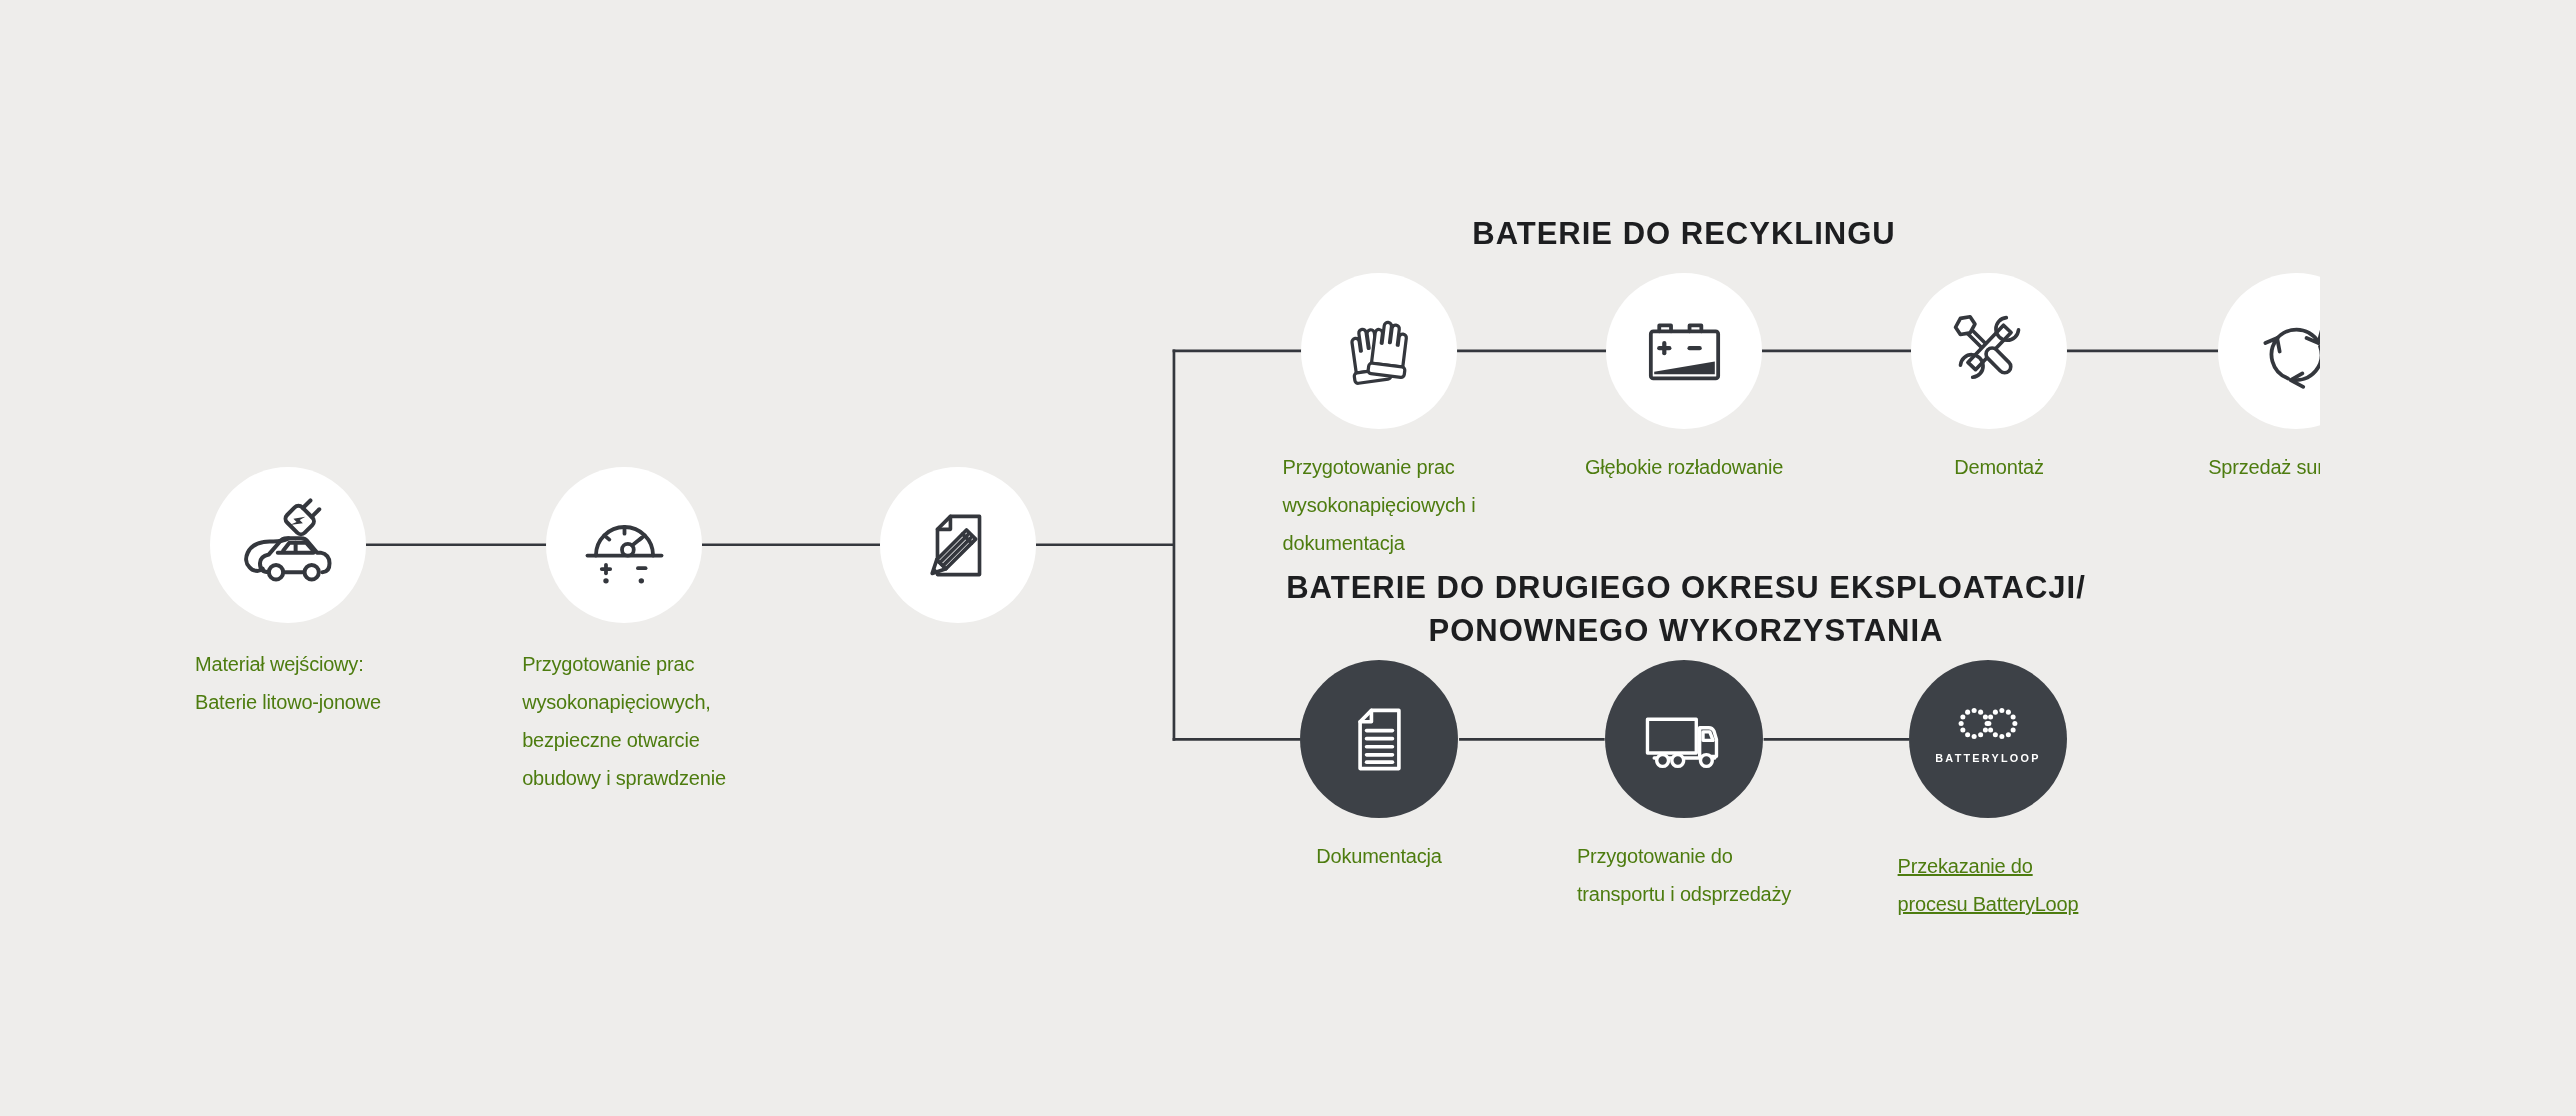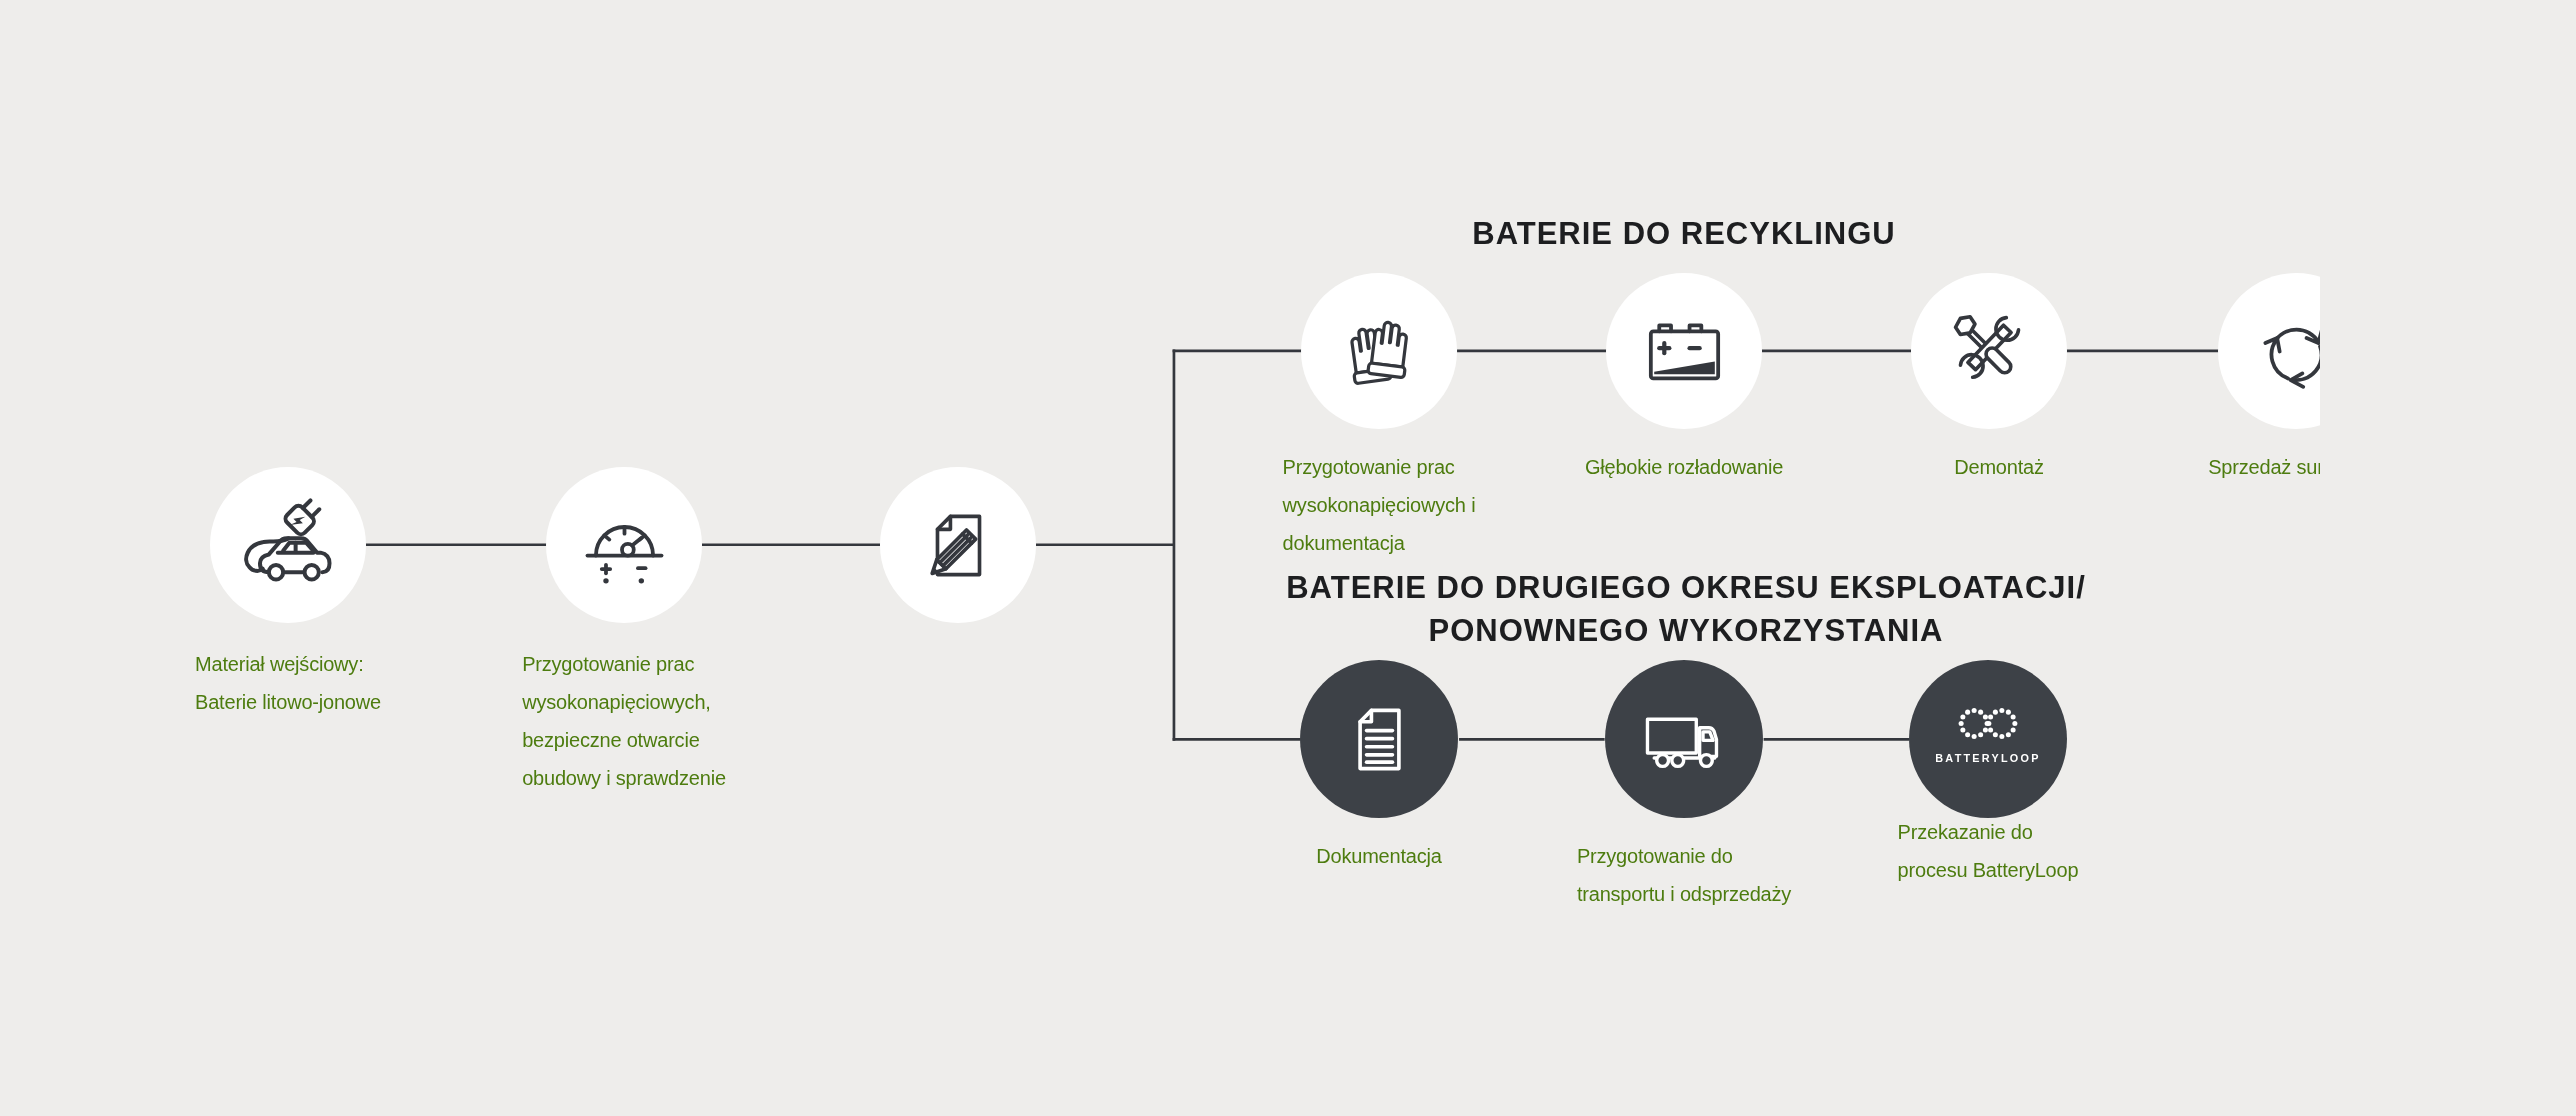--- a/index.html
+++ b/index.html
@@ -223,19 +223,19 @@
     <div>Sprzedaż surowców</div>
   </div>
 
   <div class="label" style="left:1379px;top:837px;">
     <div>Dokumentacja</div>
   </div>
   <div class="label" style="left:1684px;top:837px;">
     <div>Przygotowanie do</div>
     <div>transportu i odsprzedaży</div>
   </div>
-  <div class="label" style="left:1988px;top:813px;">
+  <div class="label" style="left:1988px;top:847px;text-decoration:underline;">
     <div>Przekazanie do</div>
     <div>procesu BatteryLoop</div>
   </div>
 
 </div>
 
 
 </body></html>

